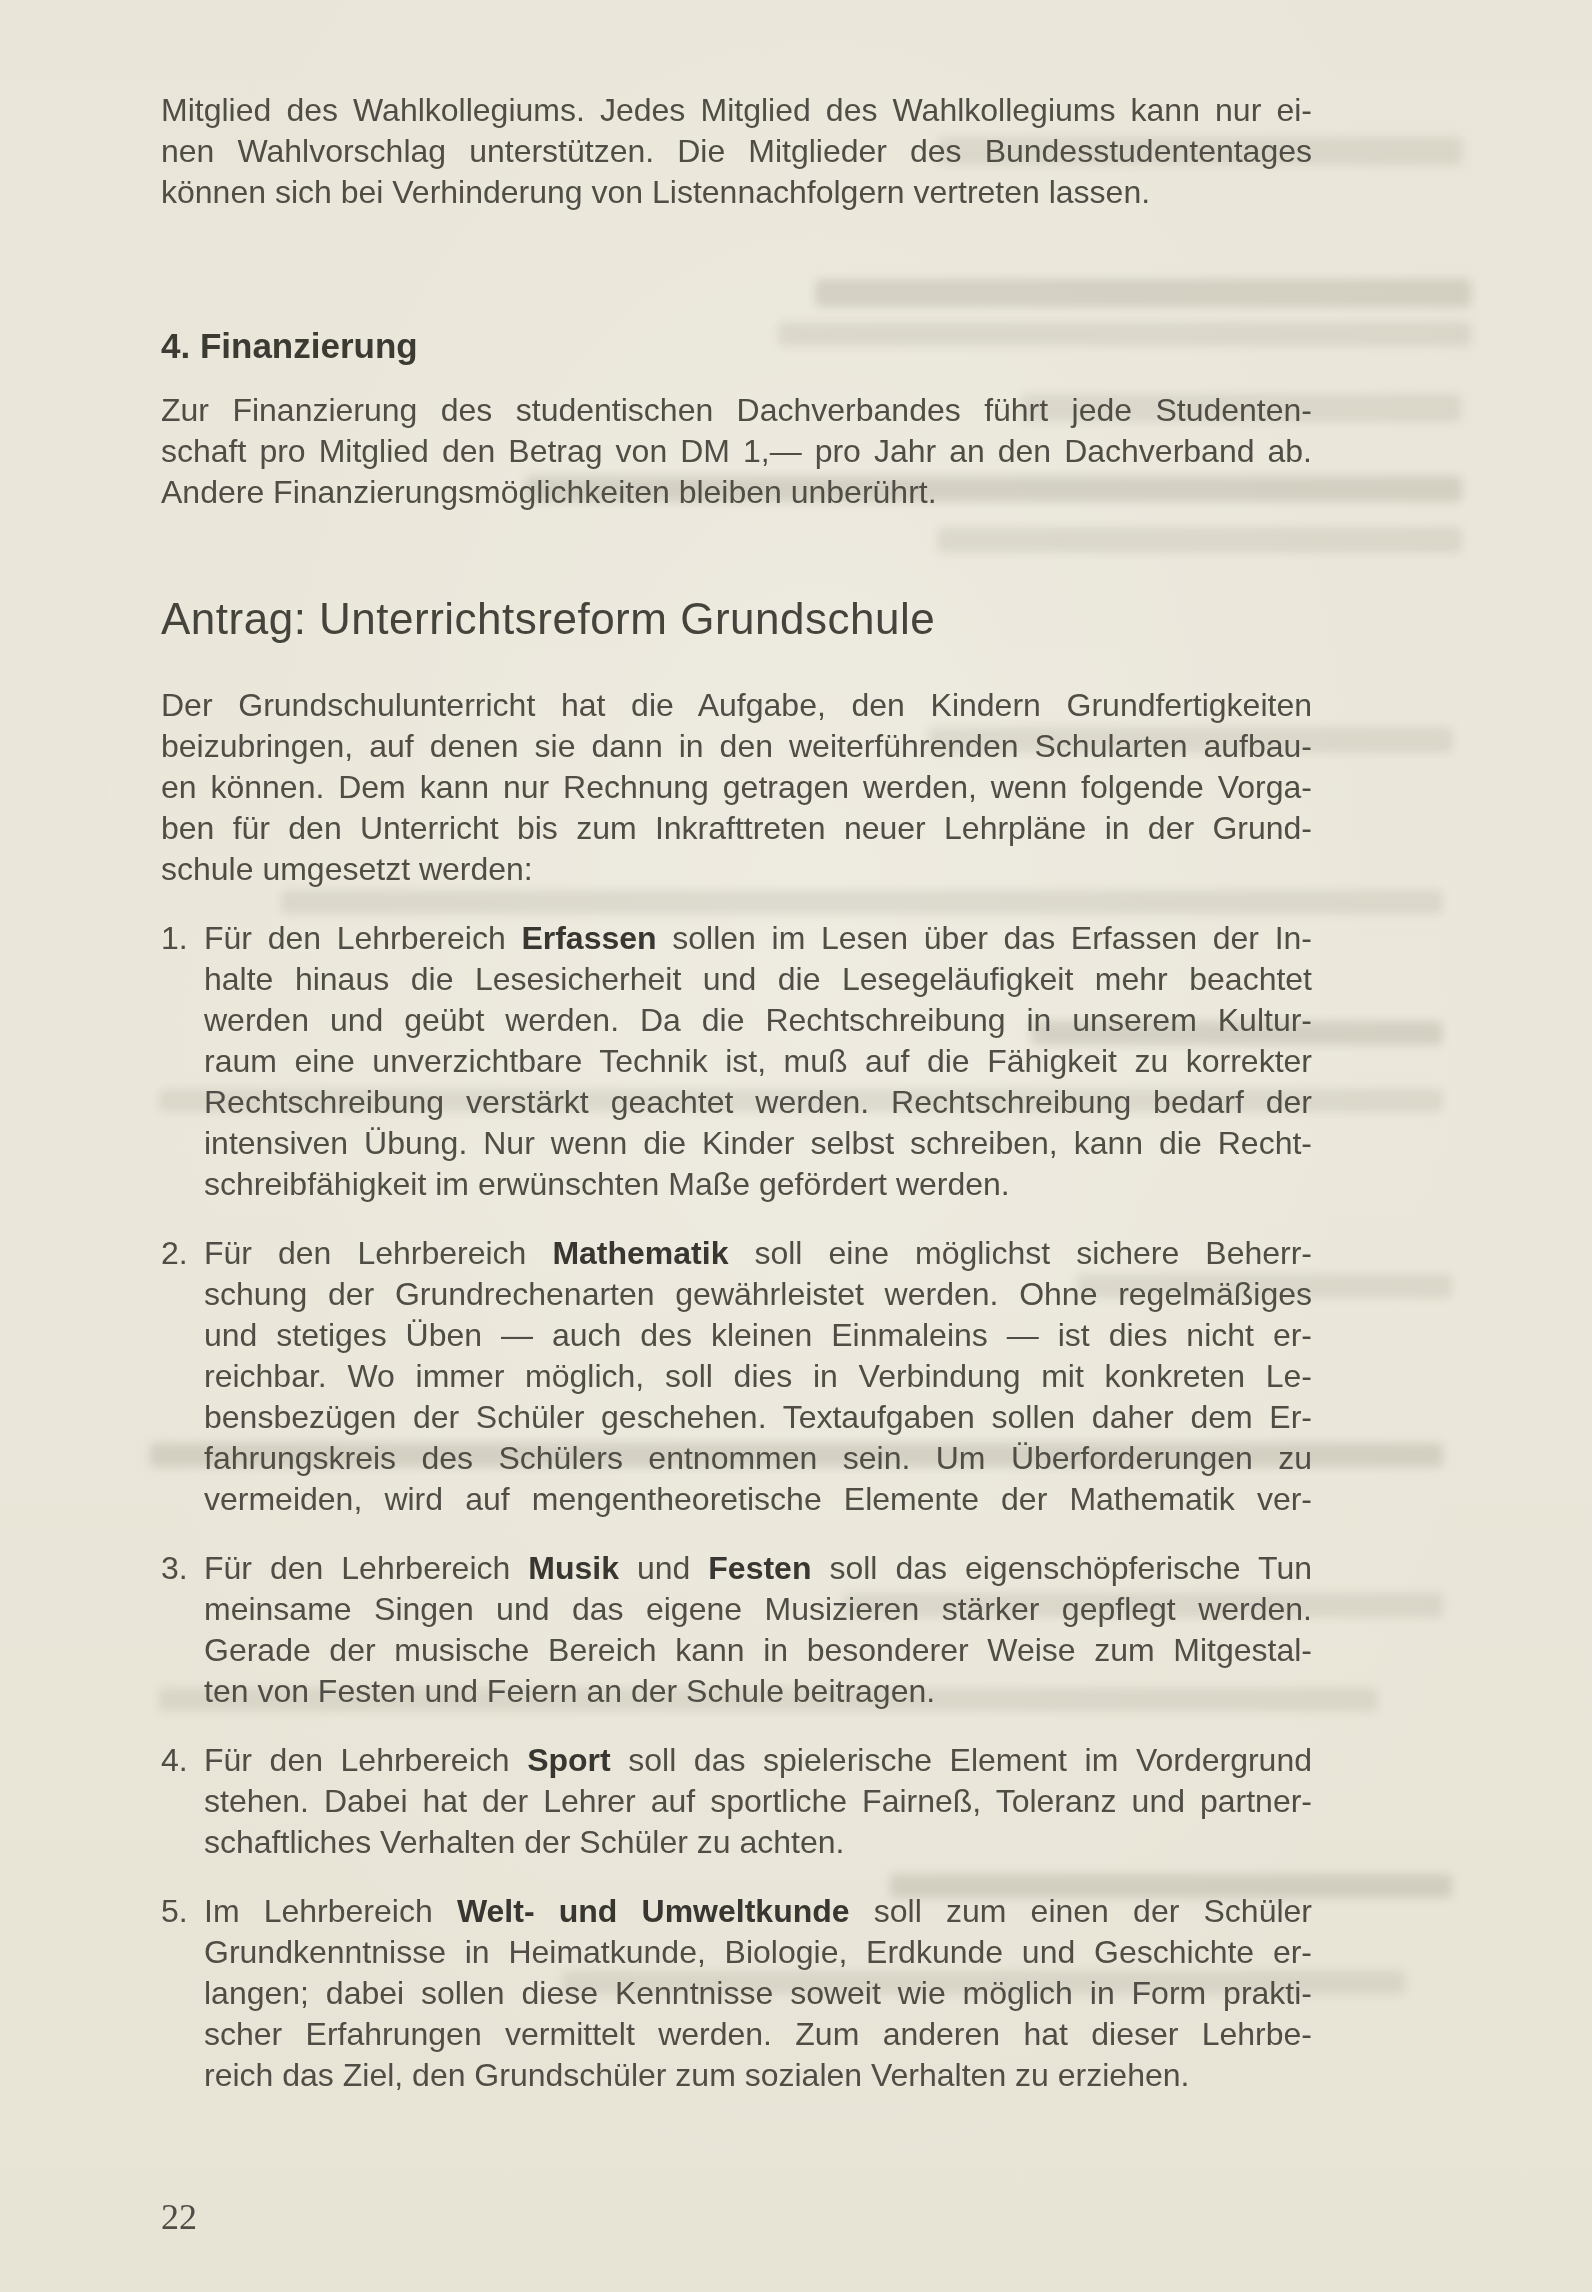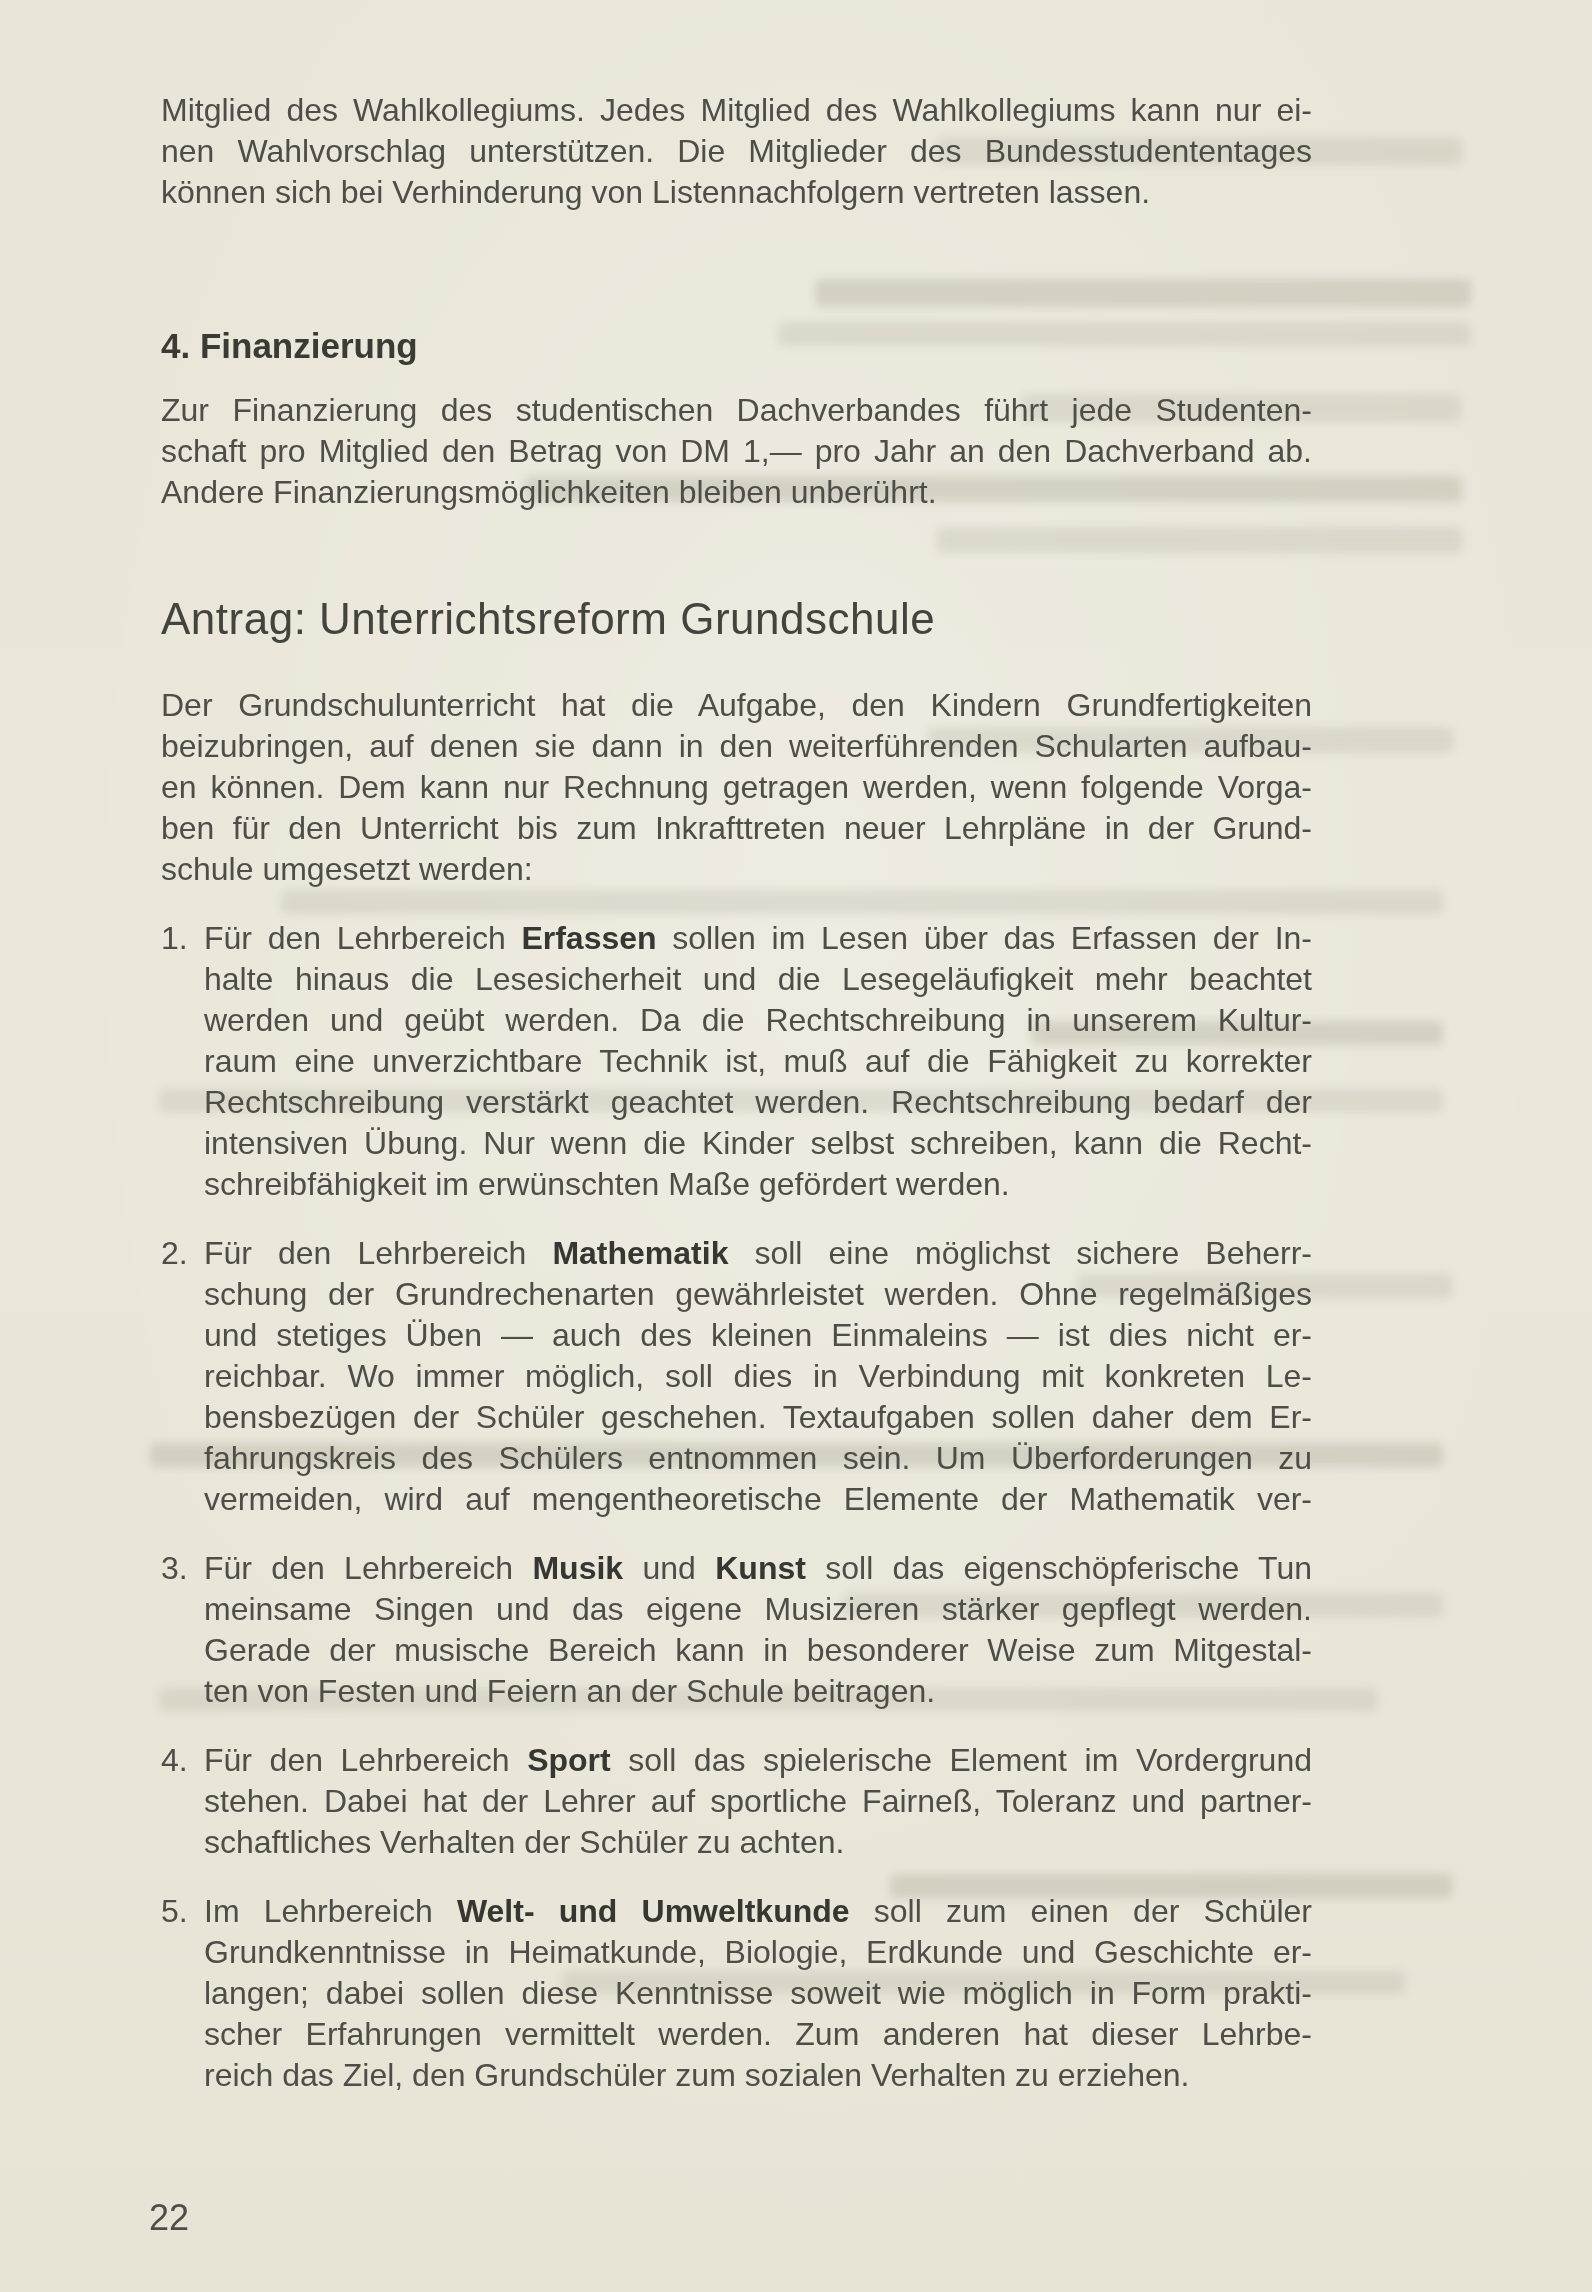--- a/index.html
+++ b/index.html
@@ -68,25 +68,26 @@
   }
   .para-intro { margin-top: 32px; }
 
   .item { display: flex; margin-top: 28px; }
   .item:first-of-type { margin-top: 37px; }
   .item-number { flex: 0 0 43px; }
   .item-body { flex: 1 1 auto; min-width: 0; }
 
   .page-number {
     position: absolute;
-    left: 149px;
+    left: 161px;
     top: 2197px;
     font-size: 36px;
     line-height: 41px;
     color: #4f4d45;
+    font-family: Liberation Serif, serif;
   }
 </style>
 </head>
 <body>
 
 <div class="page">
 
   <div class="ghost-layer">
     <div class="ghost" style="left:937px; top:137px;  width:525px;  height:28px;"></div>
     <div class="ghost dark" style="left:815px;  top:279px;  width:656px;  height:28px;"></div>
@@ -154,21 +155,21 @@
           <div class="line">reichbar. Wo immer möglich, soll dies in Verbindung mit konkreten Le-</div>
           <div class="line">bensbezügen der Schüler geschehen. Textaufgaben sollen daher dem Er-</div>
           <div class="line">fahrungskreis des Schülers entnommen sein. Um Überforderungen zu</div>
           <div class="line">vermeiden, wird auf mengentheoretische Elemente der Mathematik ver-</div>
         </div>
     </div>
 
     <div class="item">
       <span class="item-number">3.</span>
       <div class="item-body">
-          <div class="line">Für den Lehrbereich <strong>Musik</strong> und <strong>Kunst</strong> soll das eigenschöpferische Tun</div>
+          <div class="line">Für den Lehrbereich <strong>Musik</strong> und <strong>Festen</strong> soll das eigenschöpferische Tun</div>
           <div class="line">meinsame Singen und das eigene Musizieren stärker gepflegt werden.</div>
           <div class="line">Gerade der musische Bereich kann in besonderer Weise zum Mitgestal-</div>
           <div class="line last">ten von Festen und Feiern an der Schule beitragen.</div>
         </div>
     </div>
 
     <div class="item">
       <span class="item-number">4.</span>
       <div class="item-body">
           <div class="line">Für den Lehrbereich <strong>Sport</strong> soll das spielerische Element im Vordergrund</div>

